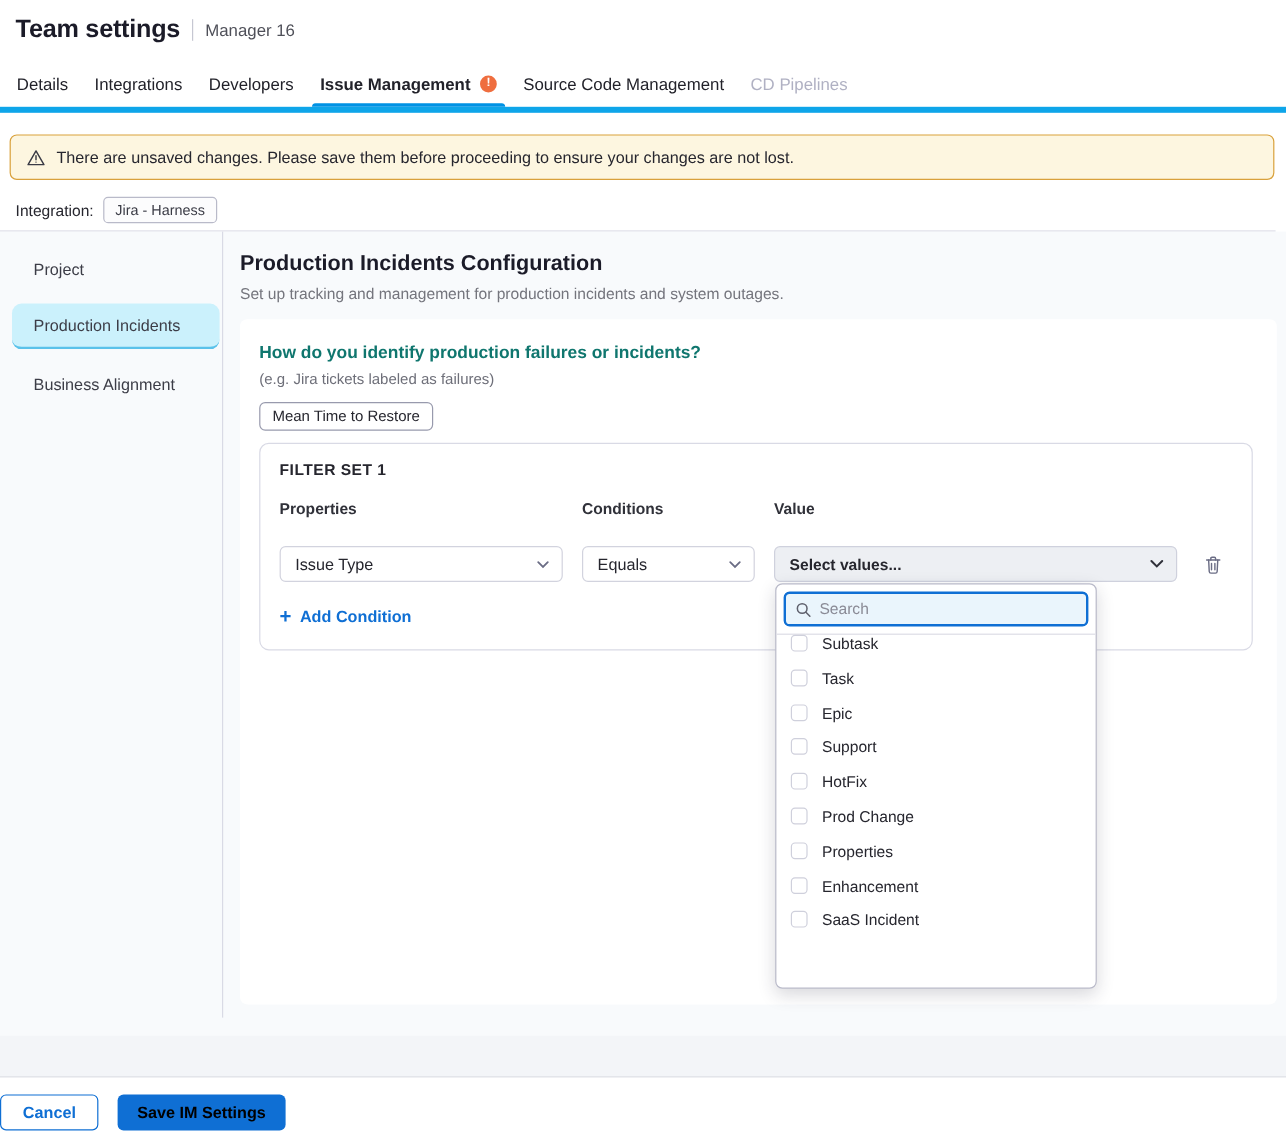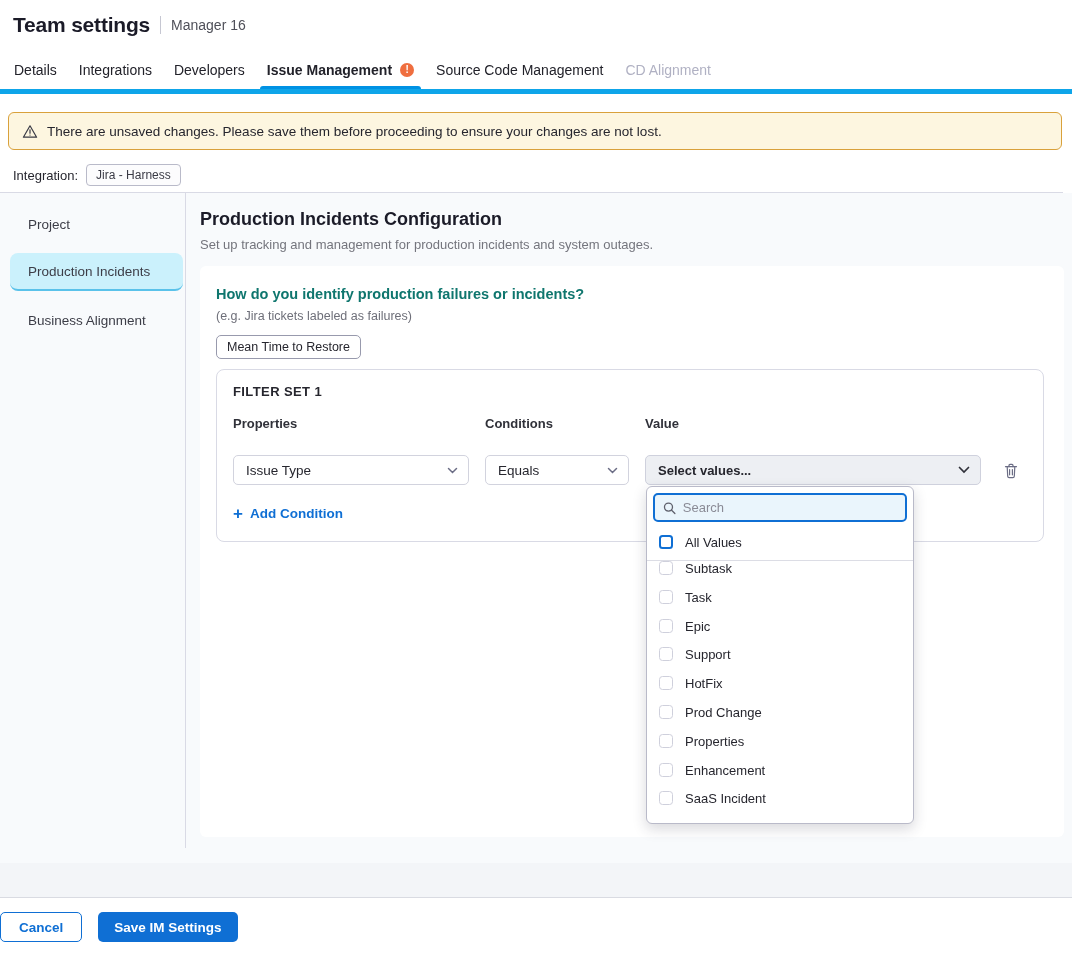--- a/index.html
+++ b/index.html
@@ -68,21 +68,21 @@
   .all-row { margin-top:5px; height:28px; display:flex; align-items:center; gap:12px; padding-left:12px; font-size:13px; color:#26262e; cursor:pointer; }
   .cb { width:14px; height:14px; border:1.5px solid #cfd0dc; border-radius:3.5px; background:#fff; flex-shrink:0; }
   .cb.blue { border:2px solid var(--primary,#0f6fd4); }
   .dd-sep { height:1px; background:#dcdde5; margin-top:4px; }
   .opt-row { height:28.8px; display:flex; align-items:flex-start; gap:12px; padding-left:12px; font-size:13px; color:#26262e; cursor:pointer; }
 
   
   .band { position:absolute; left:0; top:863px; width:1072px; height:35px; background:var(--band-bg,#f3f5f8); border-bottom:1px solid #d9dbe2; }
   .footer { position:absolute; left:0; top:898px; width:1072px; height:58px; background:#fff; display:flex; align-items:center; padding-left:0; gap:16px; }
   .btn-cancel { height:30px; padding:0 18px; border:1.5px solid var(--primary,#0f6fd4); background:#fff; color:var(--primary,#0f6fd4); font-weight:bold; font-size:13.5px; border-radius:5px; font-family:inherit; cursor:pointer; }
-  .btn-save { height:30px; padding:0 16px; border:none; background:var(--primary,#0f6fd4); color:#ffffff; font-weight:bold; font-size:13.5px; border-radius:5px; font-family:inherit; cursor:pointer; }
+  .btn-save { height:30px; padding:0 16px; border:none; background:var(--primary,#0f6fd4); color:#000000; font-weight:bold; font-size:13.5px; border-radius:5px; font-family:inherit; cursor:pointer; }
 </style>
 </head>
 <body>
 
 <div class="header">
   <div class="title-row">
     <span class="page-title">Team settings</span>
     <span class="title-sep"></span>
     <span class="title-sub">Manager 16</span>
   </div>
@@ -97,21 +97,21 @@
         <span>Developers</span>
       </div>
     <div class="tab active">
       <span>Issue Management</span>
       <span class="badge">!</span>
     </div>
     <div class="tab">
         <span>Source Code Management</span>
       </div>
     <div class="tab disabled">
-        <span>CD Alignment</span>
+        <span>CD Pipelines</span>
       </div>
   </nav>
 </div>
 
 <div class="banner">
   <svg width="16" height="15" viewBox="0 0 16 15" fill="none" stroke="#3a3b45" stroke-width="1.2" stroke-linejoin="round">
     <path d="M8 1.8 L14.6 13.2 L1.4 13.2 Z"></path>
     <path d="M8 5.8v3.4" stroke-linecap="round"></path>
     <circle cx="8" cy="11.1" r="0.6" fill="#3a3b45" stroke="none"></circle>
   </svg>
@@ -192,24 +192,20 @@
 </div>
 
 <div class="value-dropdown">
   <div class="search-wrap">
     <svg width="14" height="14" viewBox="0 0 14 14" fill="none" stroke="#5f616d" stroke-width="1.4">
       <circle cx="6" cy="6" r="4.4"></circle>
         <path d="M9.4 9.4 L13 13" stroke-linecap="round"></path>
     </svg>
     <input type="text" placeholder="Search" style="">
   </div>
-  <div class="all-row">
-    <span class="cb blue"></span>
-    <span>All Values</span>
-  </div>
   <div class="dd-sep"></div>
   <div class="options">
     <div class="opt-row">
         <span class="cb"></span>
         <span>Subtask</span>
       </div>
     <div class="opt-row">
         <span class="cb"></span>
         <span>Task</span>
       </div>

